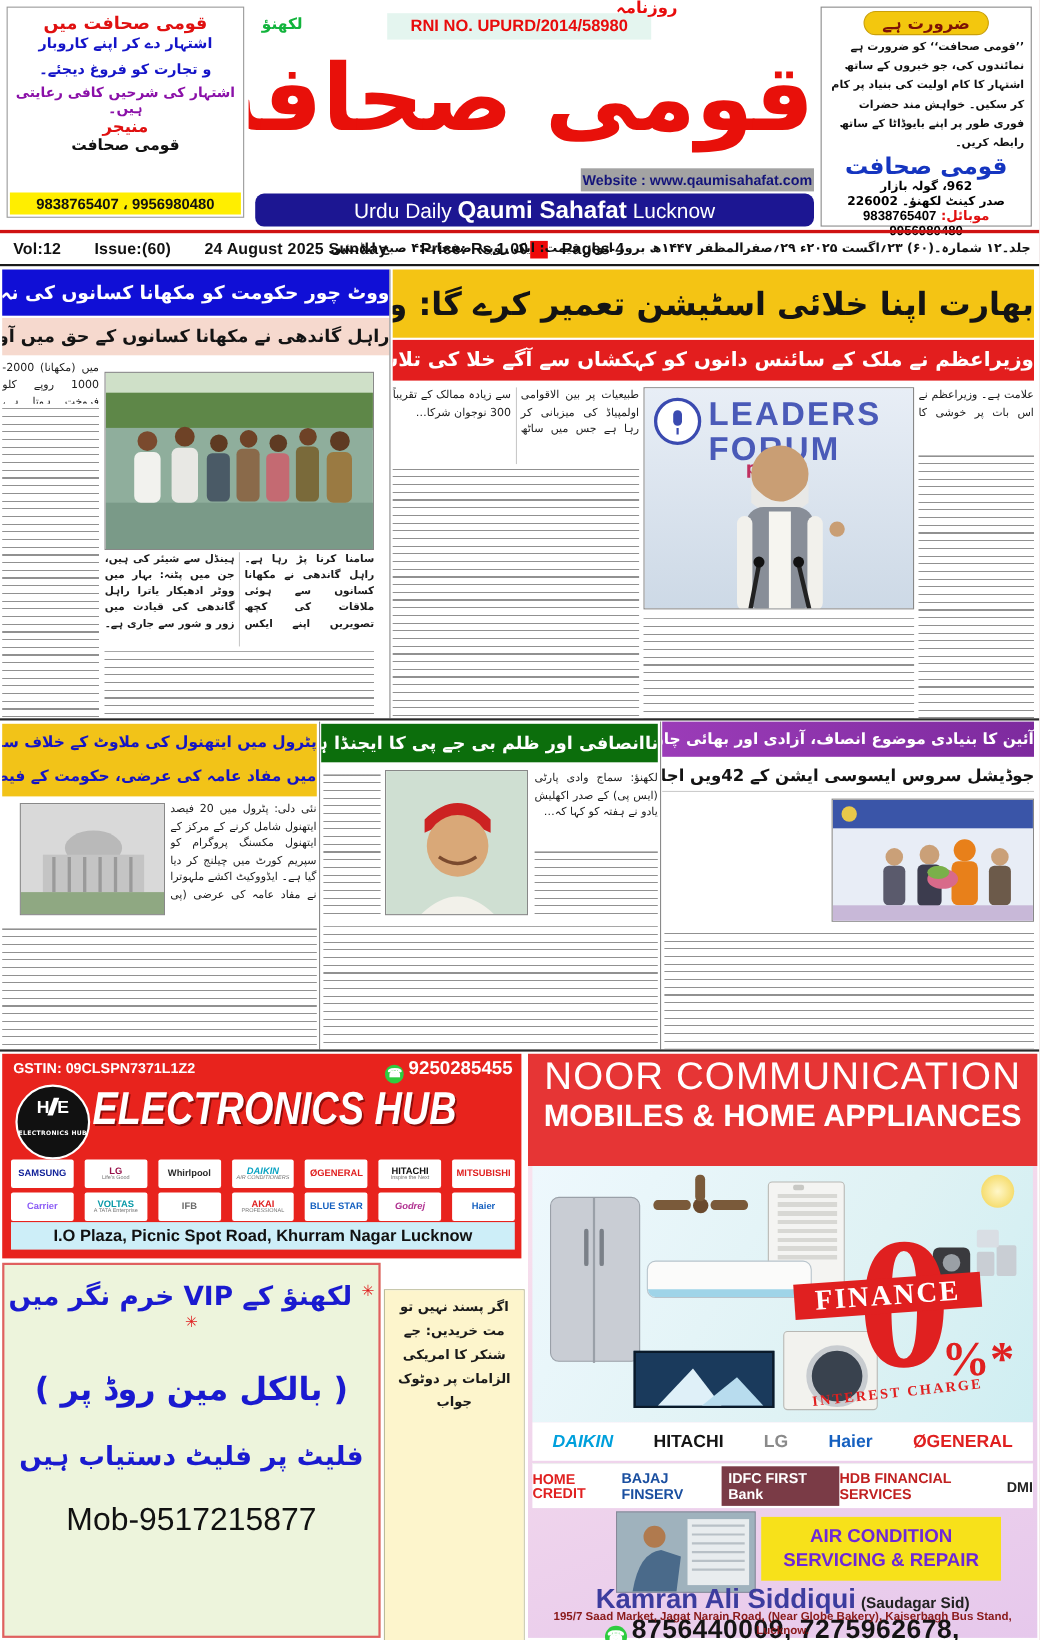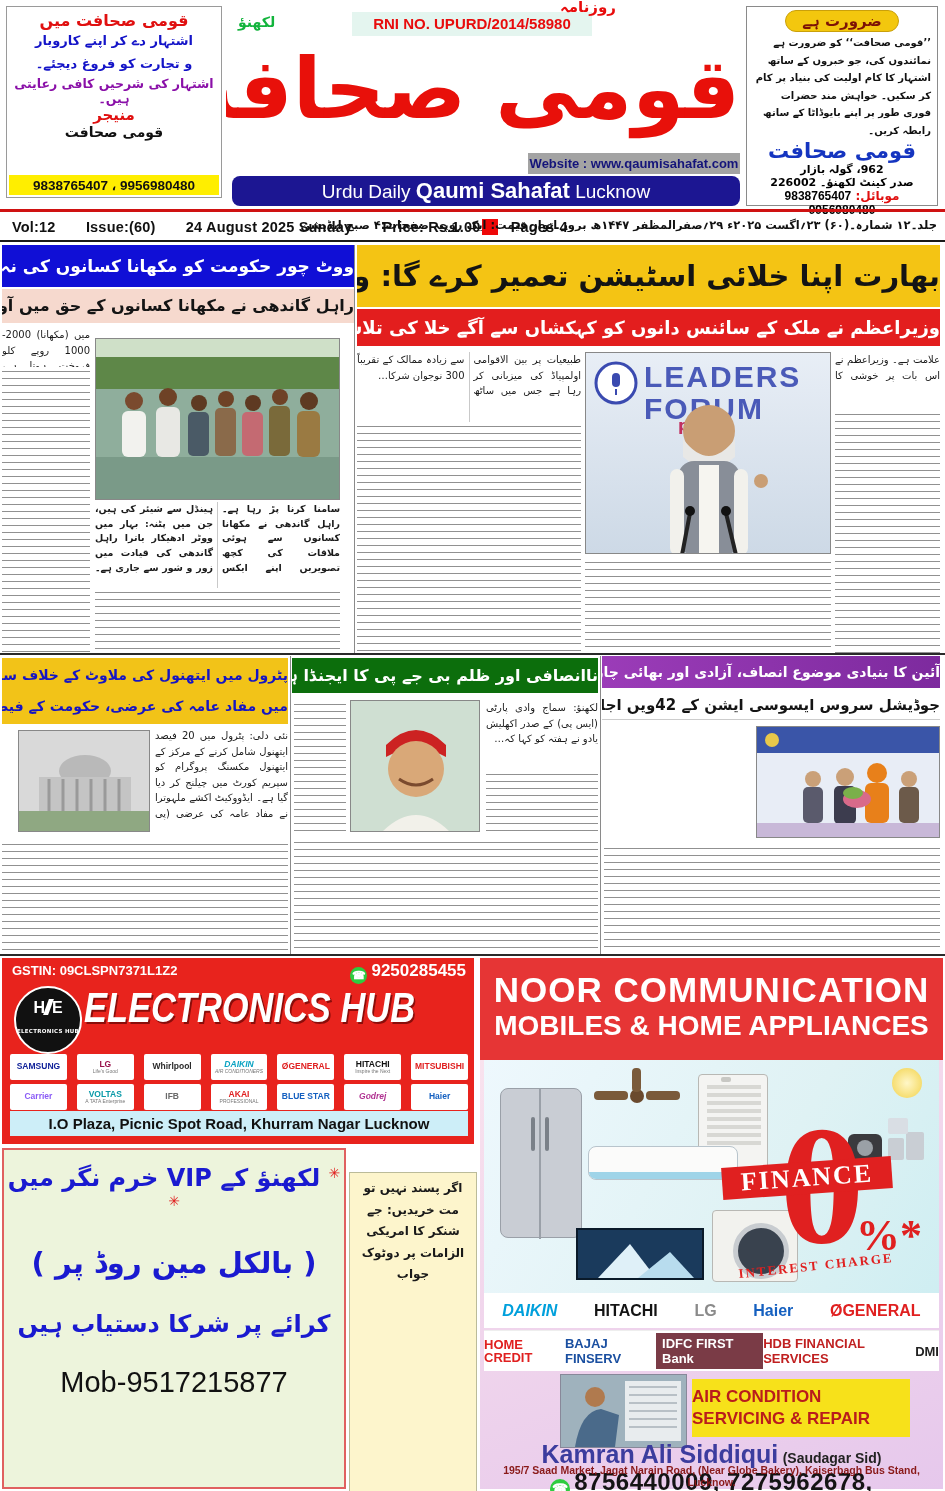--- a/index.html
+++ b/index.html
@@ -119,21 +119,21 @@
   
   .js{left:349px;top:1172px;width:128px;height:341px;border:1px solid #bb9;display:flex;flex-direction:row;}
   .js .hd{background:#fdf5cc;color:#1a1a1a;font-size:12px;font-weight:bold;direction:rtl;text-align:center;
           padding:5px 4px;line-height:1.8;border-bottom:1px solid #cc9;}
   .js .bd{padding:4px 5px;flex:1;display:flex;flex-direction:column;}
 
   
   .noor{left:480px;top:958px;width:463px;height:531px;background:linear-gradient(160deg,#fce8ef 0%,#f3d9ec 40%,#e6c8ec 100%);}
   .noor .hdr{position:absolute;left:0;top:0;width:463px;height:102px;background:#e63535;color:#fff;
              font-family:"Liberation Sans",sans-serif;text-align:center;}
-  .noor .hdr .t1{font-size:35px;font-weight:bold;letter-spacing:1px;margin-top:12px;}
+  .noor .hdr .t1{font-size:35px;font-weight:normal;letter-spacing:1px;margin-top:1px;}
   .noor .hdr .t2{font-size:28px;font-weight:bold;}
   .collage{position:absolute;left:4px;top:102px;width:455px;height:233px;
            background:linear-gradient(120deg,#eef8fd 0%,#dff2f4 60%,#cfeef2 100%);overflow:hidden;}
   .appl{position:absolute;box-sizing:border-box;}
   .fin0{position:absolute;left:238px;top:40px;width:200px;height:190px;color:#e02020;
         font-family:"Liberation Serif",serif;text-align:center;}
   .fin0 .zero{font-size:170px;font-weight:bold;line-height:170px;}
   .fin0 .flab{position:absolute;left:0px;top:62px;width:170px;background:#e02020;color:#fff;
               font-size:26px;font-weight:bold;letter-spacing:2px;transform:rotate(-4deg);padding:1px 0;}
   .fin0 .pct{position:absolute;right:0px;top:110px;font-size:44px;font-weight:bold;}
@@ -144,22 +144,22 @@
   .nbrands span{font-weight:bold;font-size:16px;}
   .nb-daikin{color:#00a0dc;font-style:italic}.nb-hitachi{color:#141414}.nb-lg{color:#8a8a8a}
   .nb-haier{color:#1560c0}.nb-general{color:#e02020}
   .nfin{position:absolute;left:4px;top:372px;width:455px;height:40px;background:#fff;border-top:1px solid #eee;
         display:flex;align-items:center;justify-content:space-around;font-family:"Liberation Sans",sans-serif;}
   .nfin span{font-weight:bold;font-size:13px;}
   .np-home{color:#e02020;line-height:1}.np-bajaj{color:#1a4fa0}
   .np-idfc{background:#7a3b46;color:#fff;padding:3px 6px;font-size:11px;}
   .np-hdb{color:#c02020}.np-dmi{color:#222;font-size:17px;}
   .tech{position:absolute;left:80px;top:416px;width:125px;height:72px;background:#9fb2bd;overflow:hidden;border:1px solid #889;}
-  .svc{position:absolute;left:212px;top:421px;width:218px;height:58px;background:#f7e11a;color:#b91c1c;
-       font-family:"Liberation Sans",sans-serif;font-size:17px;font-weight:bold;
+  .svc{position:absolute;left:212px;top:421px;width:218px;height:58px;background:#f7e11a;color:#6d28d9;
+       font-family:"Liberation Sans",sans-serif;font-size:17px;font-weight:bold;text-align:center;
        display:flex;flex-direction:column;justify-content:center;line-height:1.3;}
   .kam{position:absolute;left:0;top:482px;width:463px;text-align:center;font-family:"Liberation Sans",sans-serif;}
   .kam .nm{color:#3c3c9e;font-size:25px;font-weight:bold;}
   .kam .al{color:#222;font-size:14px;font-weight:bold;}
   .nph{position:absolute;left:0;top:510px;width:463px;text-align:center;color:#141414;
        font-family:"Liberation Sans",sans-serif;font-size:24px;font-weight:bold;letter-spacing:.5px;}
   .nph .wa{width:20px;height:20px;line-height:20px;font-size:13px;}
   .naddr{position:absolute;left:0;bottom:1px;width:463px;text-align:center;color:#8a1a1a;
          font-family:"Liberation Sans",sans-serif;font-size:10.5px;font-weight:bold;}
 </style>
@@ -430,21 +430,21 @@
       <div class="bbox b-haier">
           <span class="nm">Haier</span>
         </div>
     </div>
     <div class="addr">I.O Plaza, Picnic Spot Road, Khurram Nagar Lucknow</div>
   </div>
 
   <div class="abs vip rtl">
     <div class="l1"><span class="ast">✳</span> <span>لکھنؤ کے VIP خرم نگر میں</span> <span class="ast">✳</span></div>
     <div class="l2">( بالکل مین روڈ پر )</div>
-    <div class="l3">کرائے پر شرکا دستیاب ہیں</div>
+    <div class="l3">فلیٹ پر فلیٹ دستیاب ہیں</div>
     <div class="mob ltr">Mob-9517215877</div>
   </div>
 
   <div class="abs js">
     <div class="hd">اگر پسند نہیں تو مت خریدیں: جے شنکر کا امریکی الزامات پر دوٹوک جواب</div>
   </div>
 
   <div class="abs noor">
     <div class="hdr">
       <div class="t1">NOOR COMMUNICATION</div>

